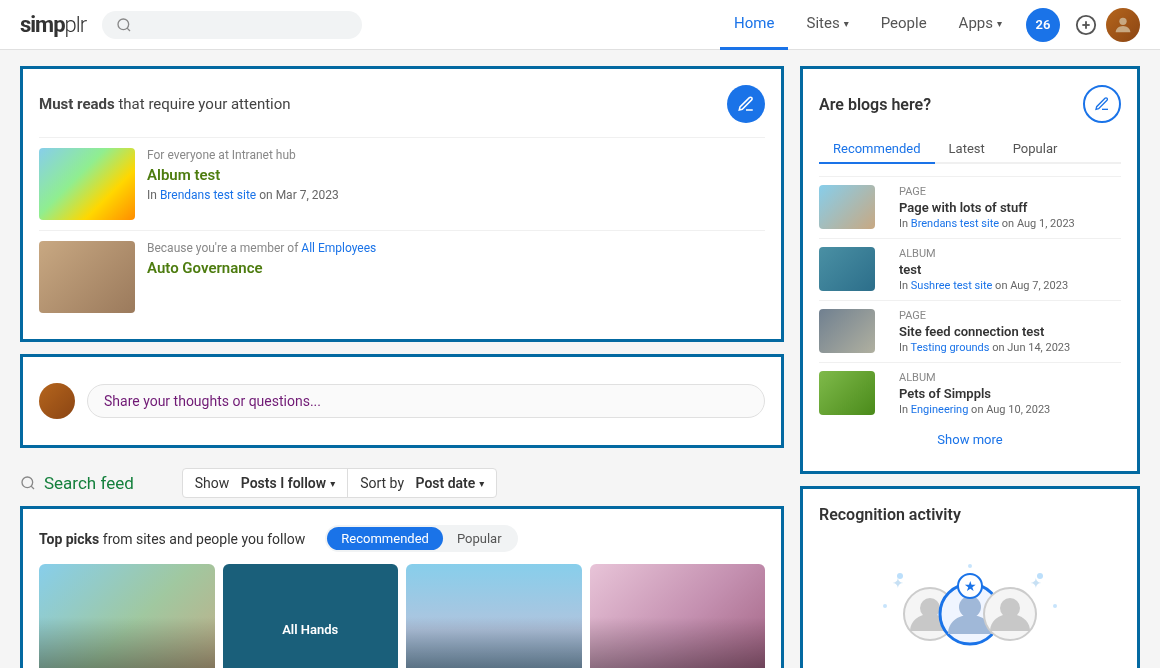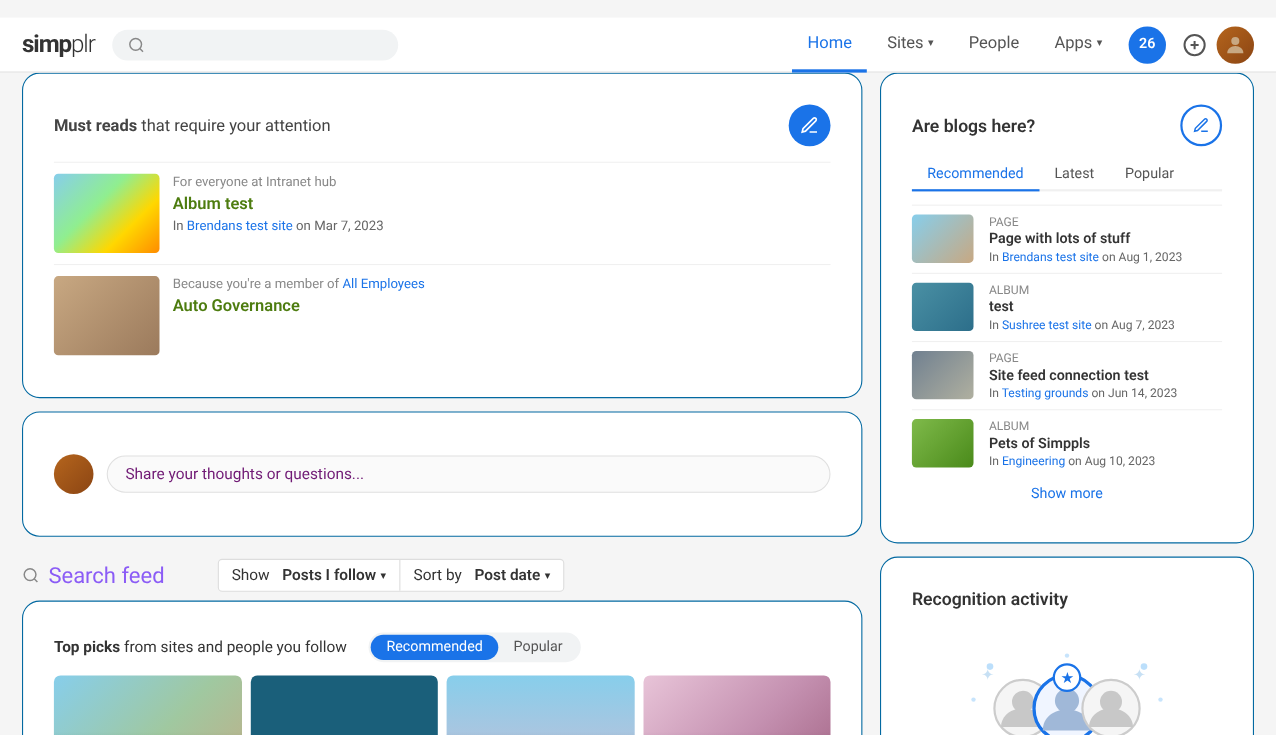--- a/index.html
+++ b/index.html
@@ -7,21 +7,21 @@
 
     
     .header {
       background: #fff;
       border-bottom: 1px solid #e0e0e0;
       display: flex;
       align-items: center;
       padding: 0 20px;
       height: 50px;
       position: sticky;
-      top: 16px;
+      top: 0;
       z-index: 100;
     }
     .logo {
       font-size: 22px;
       font-weight: 700;
       color: #1a73e8;
       margin-right: 16px;
       letter-spacing: -1px;
     }
     .logo span { color: #333; }
@@ -104,23 +104,23 @@
       padding: 16px 20px;
       max-width: 1160px;
       margin: 0 auto;
     }
     .left-column { flex: 1; min-width: 0; display: flex; flex-direction: column; gap: 12px; }
     .right-column { width: 340px; flex-shrink: 0; display: flex; flex-direction: column; gap: 12px; }
 
     
     .card {
       background: #fff;
-      border-radius: 16px;
-      border: 1px solid #0369a1;
-      padding: 28px;
+      border-radius: 0;
+      border: 3px solid #0369a1;
+      padding: 16px;
     }
     .must-reads-header {
       display: flex;
       justify-content: space-between;
       align-items: center;
       margin-bottom: 14px;
     }
     .icon-circle {
       width: 38px; height: 38px;
       border-radius: 50%;
@@ -181,21 +181,21 @@
       background: #fafafa;
     }
 
     
     .feed-header {
       display: flex;
       align-items: center;
       gap: 8px;
       padding: 8px 0;
     }
-    .feed-title { font-size: 20px; color: #8b5cf6; }
+    .feed-title { font-size: 17px; color: #15803d; }
     .feed-control-btn {
       display: flex; align-items: center; gap: 4px;
       padding: 6px 12px;
       cursor: pointer;
       border-right: 1px solid #ddd;
     }
     .feed-control-btn:last-child { border-right: none; }
     .feed-control-btn span.bold { font-weight: 600; color: #333; }
     .feed-controls-wrap {
       border: 1px solid #ddd;
@@ -271,21 +271,21 @@
       cursor: pointer;
       border-bottom: 2px solid transparent;
       margin-bottom: -2px;
     }
     .blog-tab.active {
       color: #1a73e8;
       border-bottom: 2px solid #1a73e8;
     }
     .blog-item {
       display: flex;
-      gap: 14px;
+      gap: 24px;
       padding: 8px 0;
       border-top: 1px solid #f0f0f0;
       cursor: pointer;
     }
     .blog-item:first-child { border-top: none; }
     .blog-thumb {
       width: 56px; height: 44px;
       border-radius: 4px;
       flex-shrink: 0;
       overflow: hidden;

